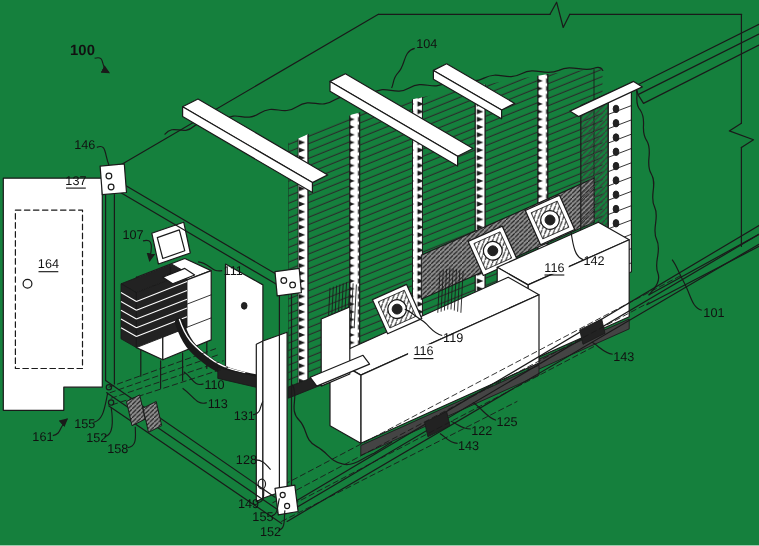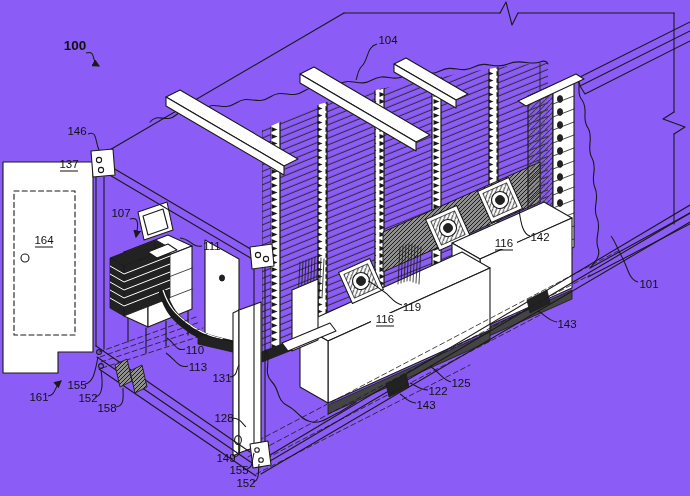--- a/index.html
+++ b/index.html
@@ -1,16 +1,16 @@
 <!DOCTYPE html>
 <html><head>
 <meta charset="utf-8">
 <style>
   html,body{margin:0;padding:0;background:#ffffff;}
-  .stage{width:690px;height:496px;background:#8b5cf6;position:relative;overflow:hidden;
+  .stage{width:690px;height:496px;background:#15803d;position:relative;overflow:hidden;
          font-family:"Liberation Sans", sans-serif;}
   svg{display:block}
   .ln{fill:none;stroke:#1a1a1a;stroke-width:1.1;stroke-linecap:round;stroke-linejoin:round;}
   .thin{stroke-width:0.8;}
   .fw{fill:#ffffff;stroke:#1a1a1a;stroke-width:1.1;stroke-linejoin:round;}
   .dk{fill:#222222;stroke:#1a1a1a;stroke-width:0.8;stroke-linejoin:round;}
   .mid{fill:#444444;stroke:#1a1a1a;stroke-width:0.8;}
   .dash{stroke-dasharray:5 3.2;}
   .lead{fill:none;stroke:#1a1a1a;stroke-width:1.05;}
   .wband{stroke:#ffffff;stroke-width:1;fill:none;}

